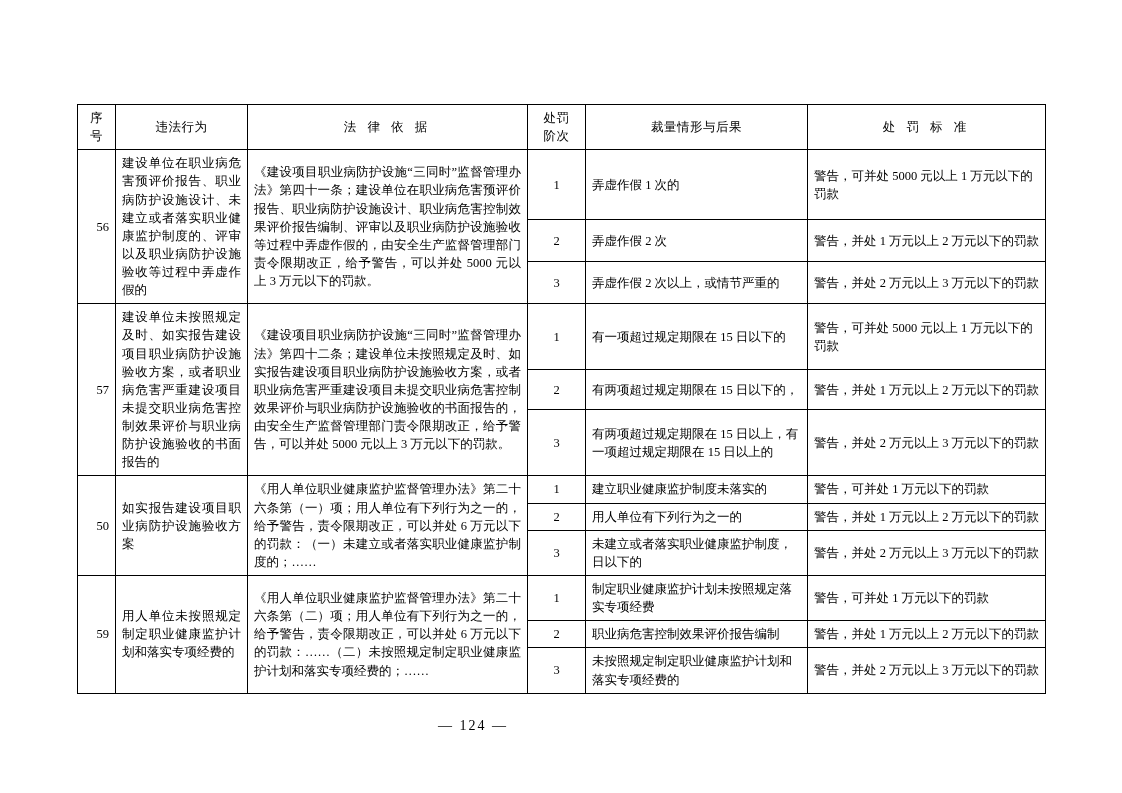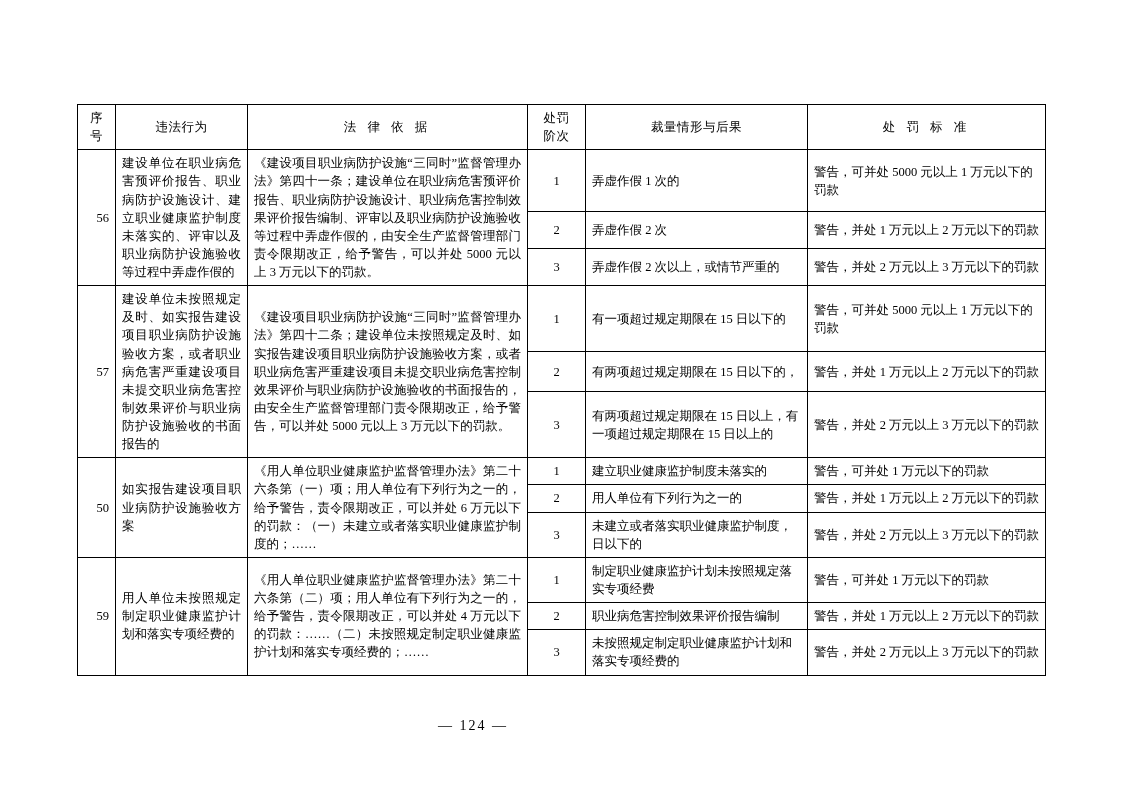--- a/index.html
+++ b/index.html
@@ -128,21 +128,21 @@
             <div>阶次</div>
           </td>
           <td>裁量情形与后果</td>
           <td class="hdr-spaced">处 罚 标 准</td>
         </tr>
       </thead>
       <tbody>
 
         <tr>
           <td class="cell-seq" rowspan="3">56</td>
-          <td class="cell-act" rowspan="3">建设单位在职业病危害预评价报告、职业病防护设施设计、建立职业健康监护制度未落实的、评审以及职业病防护设施验收等过程中弄虚作假的</td>
+          <td class="cell-act" rowspan="3">建设单位在职业病危害预评价报告、职业病防护设施设计、未建立或者落实职业健康监护制度的、评审以及职业病防护设施验收等过程中弄虚作假的</td>
           <td class="cell-law" rowspan="3">《建设项目职业病防护设施“三同时”监督管理办法》第四十一条；建设单位在职业病危害预评价报告、职业病防护设施设计、职业病危害控制效果评价报告编制、评审以及职业病防护设施验收等过程中弄虚作假的，由安全生产监督管理部门责令限期改正，给予警告，可以并处 5000 元以上 3 万元以下的罚款。</td>
           <td class="cell-center">1</td>
           <td class="cell-case">弄虚作假 1 次的</td>
           <td class="cell-pen">警告，可并处 5000 元以上 1 万元以下的罚款</td>
         </tr>
         <tr>
           <td class="cell-center">2</td>
           <td class="cell-case">弄虚作假 2 次</td>
           <td class="cell-pen">警告，并处 1 万元以上 2 万元以下的罚款</td>
         </tr>
@@ -186,21 +186,21 @@
         </tr>
         <tr>
           <td class="cell-center">3</td>
           <td class="cell-case">未建立或者落实职业健康监护制度，日以下的</td>
           <td class="cell-pen">警告，并处 2 万元以上 3 万元以下的罚款</td>
         </tr>
 
         <tr>
           <td class="cell-seq" rowspan="3">59</td>
           <td class="cell-act" rowspan="3">用人单位未按照规定制定职业健康监护计划和落实专项经费的</td>
-          <td class="cell-law" rowspan="3">《用人单位职业健康监护监督管理办法》第二十六条第（二）项；用人单位有下列行为之一的，给予警告，责令限期改正，可以并处 4 万元以下的罚款：……（二）未按照规定制定职业健康监护计划和落实专项经费的；……</td>
+          <td class="cell-law" rowspan="3">《用人单位职业健康监护监督管理办法》第二十六条第（二）项；用人单位有下列行为之一的，给予警告，责令限期改正，可以并处 6 万元以下的罚款：……（二）未按照规定制定职业健康监护计划和落实专项经费的；……</td>
           <td class="cell-center">1</td>
           <td class="cell-case">制定职业健康监护计划未按照规定落实专项经费</td>
           <td class="cell-pen">警告，可并处 1 万元以下的罚款</td>
         </tr>
         <tr>
           <td class="cell-center">2</td>
           <td class="cell-case">职业病危害控制效果评价报告编制</td>
           <td class="cell-pen">警告，并处 1 万元以上 2 万元以下的罚款</td>
         </tr>
         <tr>

